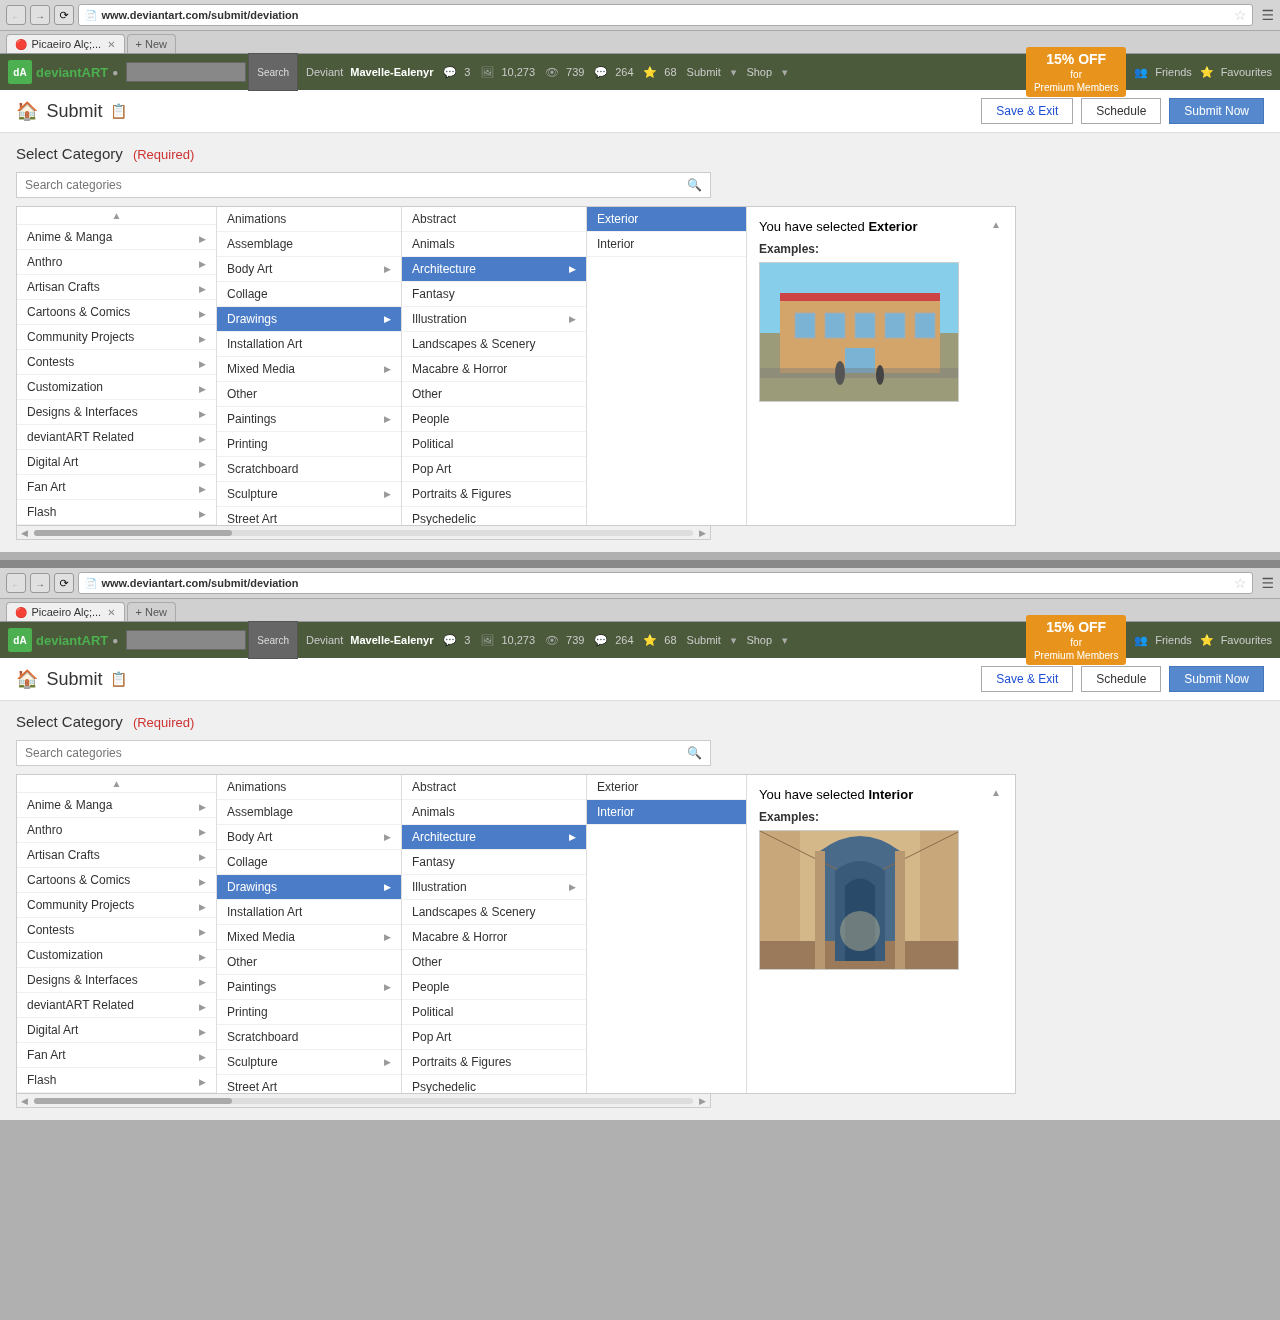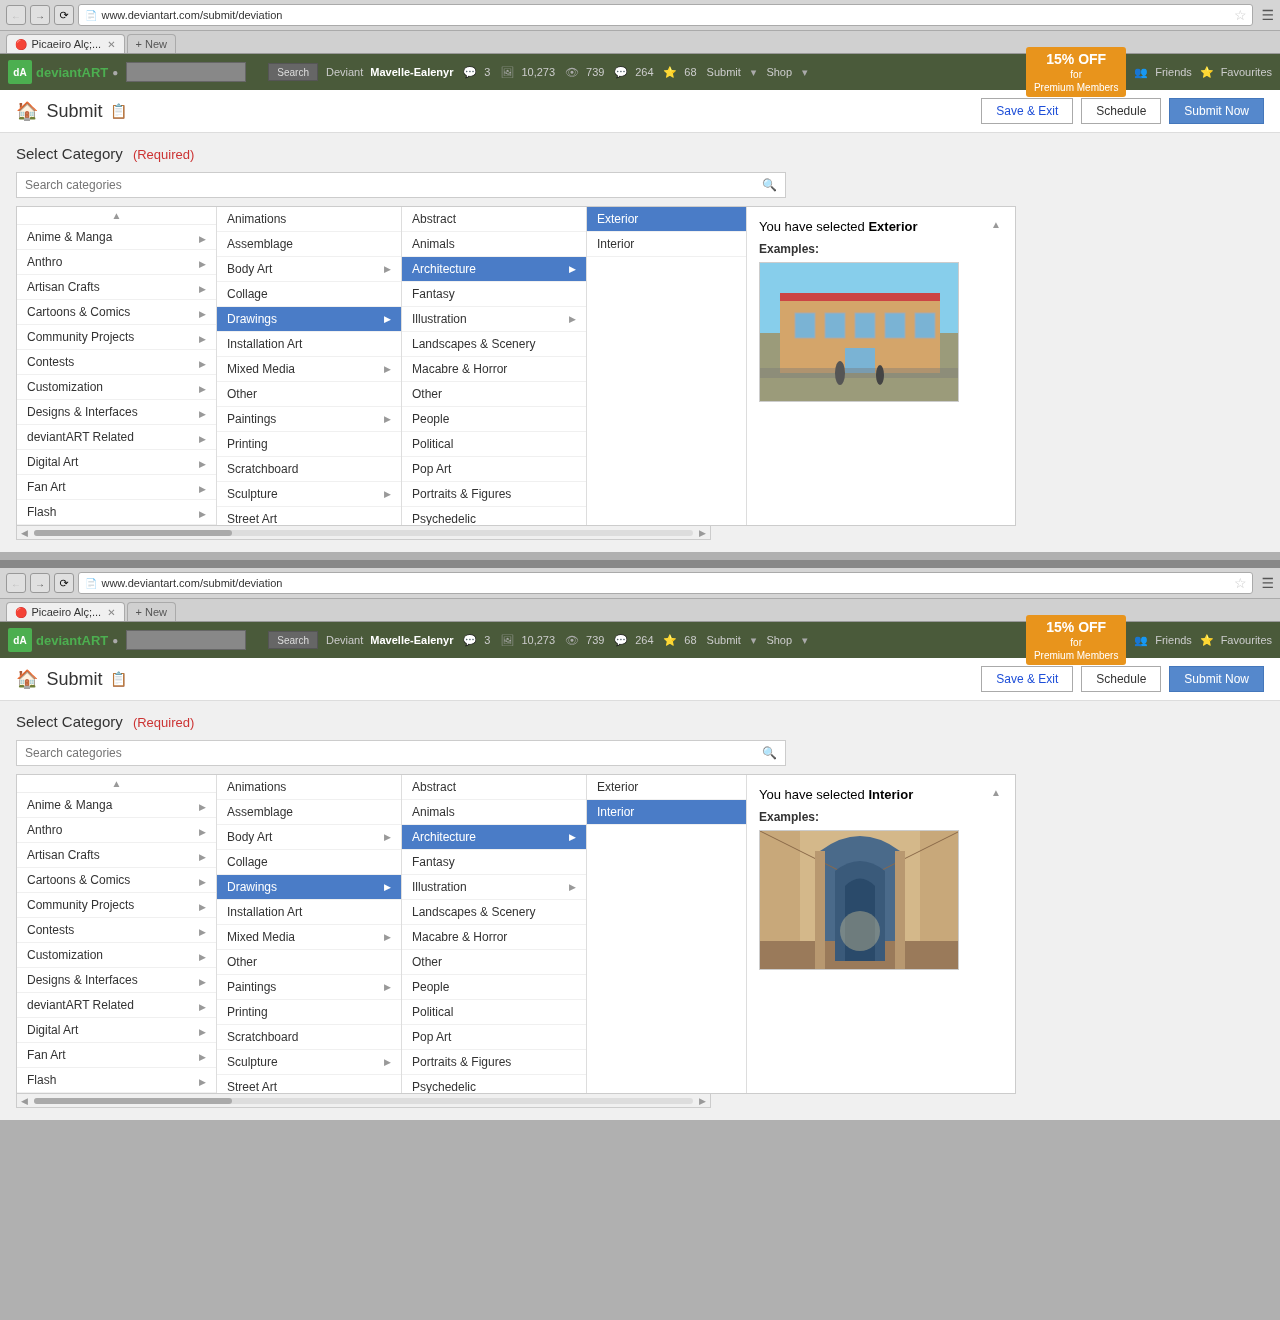--- a/index.html
+++ b/index.html
@@ -41,21 +41,21 @@
       flex: 1;
       display: flex;
       align-items: center;
       background: white;
       border: 1px solid #aaa;
       border-radius: 3px;
       padding: 2px 6px;
       height: 22px;
     }
     .address-bar .page-icon { margin-right: 4px; font-size: 10px; }
-    .address-text { font-size: 11px; color: #333; flex: 1; }
+    .address-text { font-size: 11px; color: #333; flex: 1; font-weight: bold; }
     .star-btn { font-size: 14px; color: #ccc; cursor: pointer; }
     .menu-btn { font-size: 14px; color: #555; cursor: pointer; margin-left: 4px; }
 
     
     .tab-bar {
       display: flex;
       align-items: center;
       background: #d0d0d0;
       padding: 3px 6px 0;
       gap: 2px;
@@ -120,22 +120,21 @@
       font-size: 10px;
       padding: 2px 4px;
     }
     .da-search-btn {
       background: #666;
       color: #ddd;
       border: 1px solid #555;
       padding: 2px 8px;
       font-size: 10px;
       cursor: pointer;
-      height: 18px;
-      margin-left: 20px;
+      height: 38px;
     }
     .da-nav {
       display: flex;
       align-items: flex-start;
       gap: 10px;
       color: #ccc;
       font-size: 11px;
       flex: 1;
     }
     .da-nav-item {
@@ -225,21 +224,21 @@
       color: #cc3333;
       font-size: 13px;
       margin-left: 6px;
     }
     .category-search {
       display: flex;
       align-items: center;
       border: 1px solid #ccc;
       background: white;
       margin-bottom: 8px;
-      width: 770px;
+      width: 695px;
     }
     .category-search input {
       flex: 1;
       border: none;
       outline: none;
       padding: 5px 8px;
       font-size: 12px;
       color: #999;
     }
     .category-search .search-icon {

